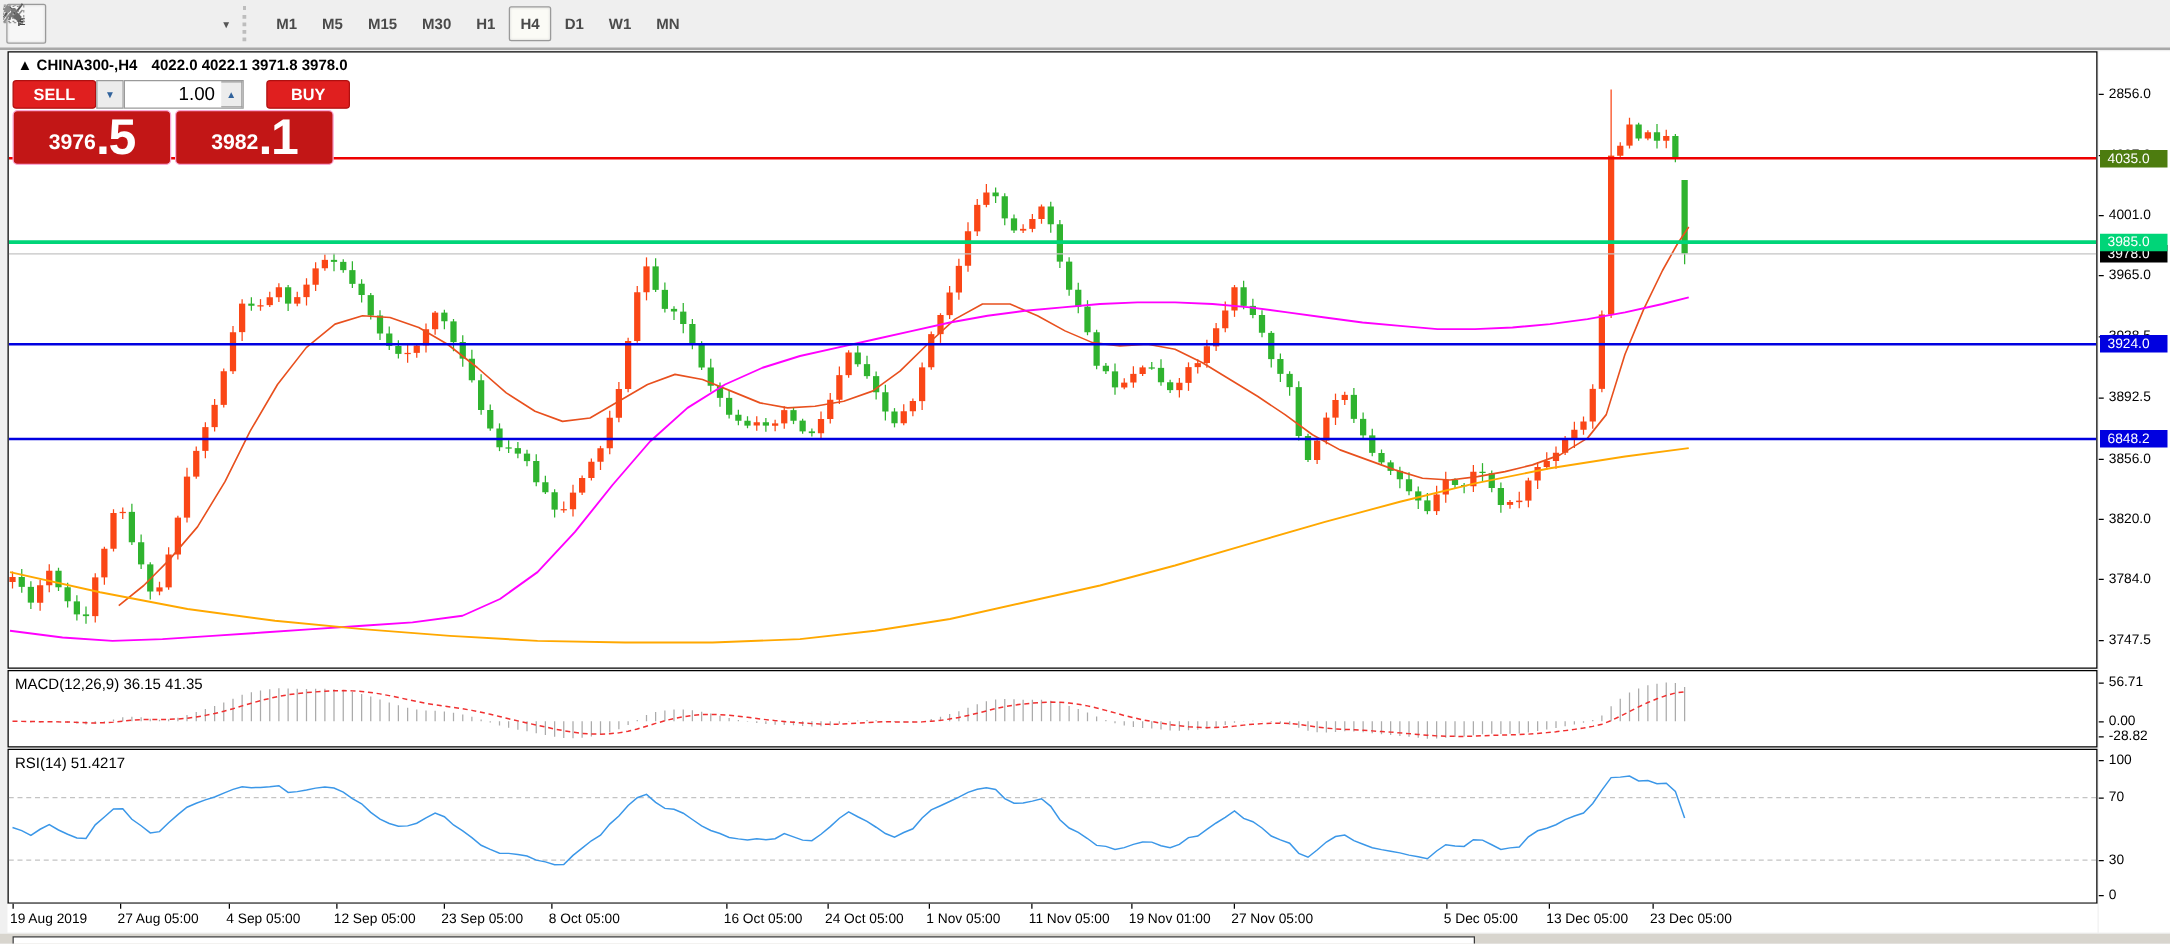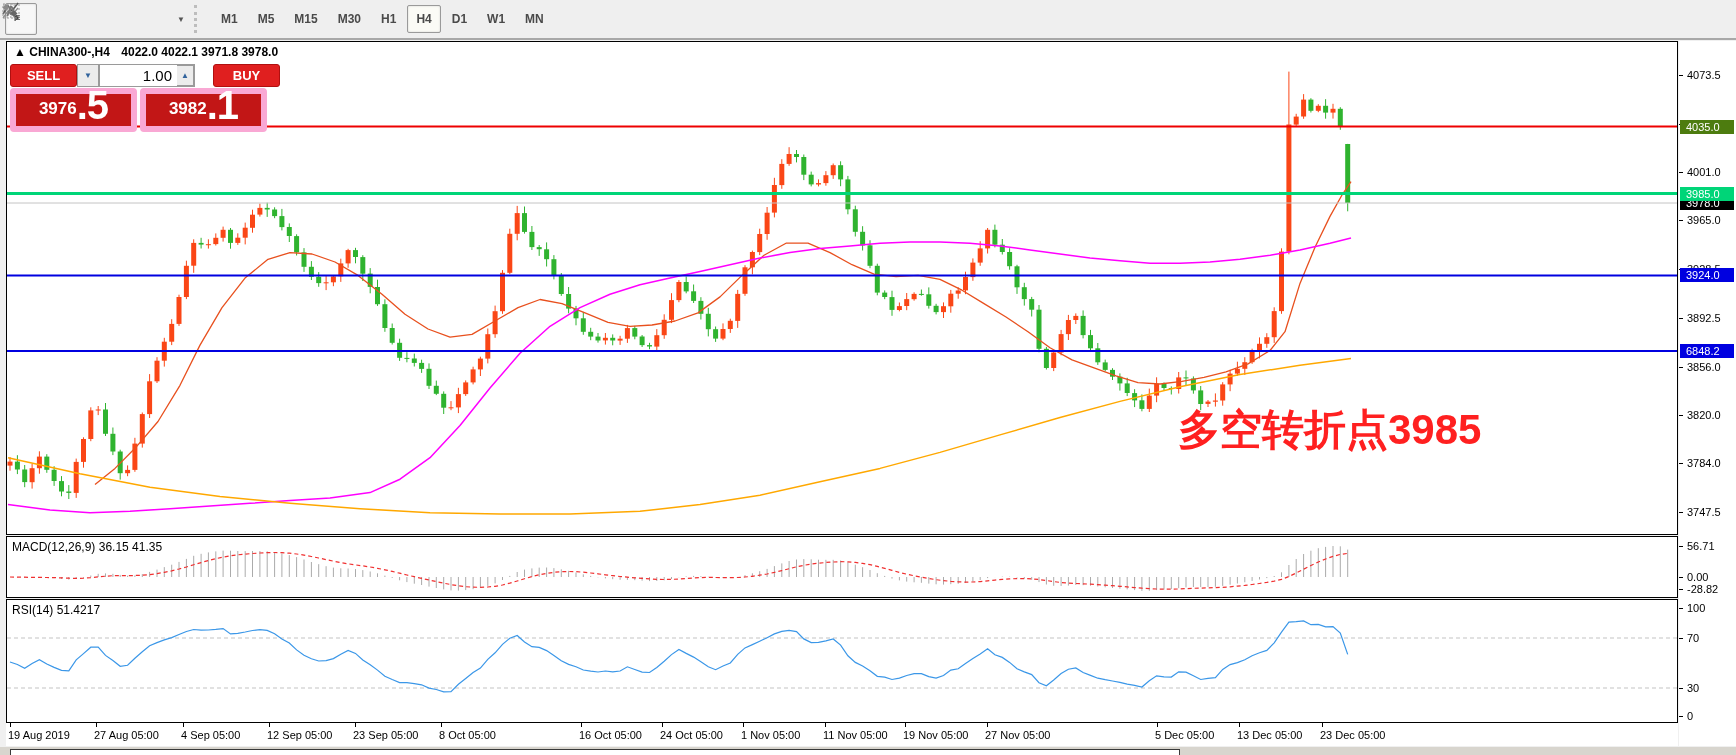--- a/index.html
+++ b/index.html
@@ -35,21 +35,21 @@
   .indlabel{position:absolute;left:5px;top:3px;font-size:12px;color:#000;white-space:nowrap;}
   
   #quote-row{position:absolute;left:7px;top:3px;font-size:12px;font-weight:bold;color:#000;white-space:nowrap;}
   #oneclick{position:absolute;left:0;top:0;}
   .oc-btn{position:absolute;height:23px;background:#e01f1f;color:#fff;font-size:13px;font-weight:bold;
     display:flex;align-items:center;justify-content:center;border-radius:3px;border:1px solid #b01010;box-sizing:border-box;}
   .oc-spin{position:absolute;height:23px;background:#ececec;border:1px solid #9a9a9a;box-sizing:border-box;
     display:flex;align-items:center;justify-content:center;font-size:8px;color:#31639c;}
   #vol-input{position:absolute;height:23px;border:1px solid #9a9a9a;box-sizing:border-box;font-size:15px;
     text-align:right;padding-right:22px;font-family:"Liberation Sans",sans-serif;}
-  .bigpx{position:absolute;width:127px;height:44px;background:#c21616;border:6px solid #f9a8d4;border-radius:4px;
+  .bigpx{position:absolute;width:127px;height:44px;background:#c21616;border:1px solid #f9a8d4;border-radius:4px;
     color:#fff;display:flex;align-items:flex-end;justify-content:center;box-sizing:border-box;padding-bottom:2px;}
   .bigpx .m{font-size:17px;font-weight:bold;line-height:30px;}
   .bigpx .b{font-size:40px;font-weight:bold;line-height:38px;letter-spacing:-1px;}
   #annotation{position:absolute;left:1171px;top:360px;font-size:42px;font-weight:bold;color:#ff2020;
     white-space:nowrap;z-index:5;letter-spacing:0px;}
   svg{position:absolute;left:0;top:0;}
 </style>
 </head>
 <body>
 
@@ -496,21 +496,20 @@
       <div class="oc-btn" style="left:206px;top:22px;width:67px;">BUY</div>
       <div class="bigpx" style="left:3px;top:46px;">
         <span class="m">3976</span>
           <span class="b">.5</span>
       </div>
       <div class="bigpx" style="left:133px;top:46px;">
         <span class="m">3982</span>
           <span class="b">.1</span>
       </div>
     </div>
-    <div id="annotation">多空转折点3985</div>
   </div>
 
   <div id="macd-panel" class="panel">
     <svg id="macd-svg" width="1670" height="60" viewBox="0 0 1670 60">
         <line x1="3.0" y1="40" x2="3.0" y2="40.0" stroke="#ababab" stroke-width="1"></line>
         <line x1="10.4" y1="40" x2="10.4" y2="40.3" stroke="#ababab" stroke-width="1"></line>
         <line x1="17.7" y1="40" x2="17.7" y2="41.0" stroke="#ababab" stroke-width="1"></line>
         <line x1="25.1" y1="40" x2="25.1" y2="41.0" stroke="#ababab" stroke-width="1"></line>
         <line x1="32.4" y1="40" x2="32.4" y2="40.6" stroke="#ababab" stroke-width="1"></line>
         <line x1="39.8" y1="40" x2="39.8" y2="40.7" stroke="#ababab" stroke-width="1"></line>
@@ -724,34 +723,34 @@
       <div class="tlab" style="left: 433px;">8 Oct 05:00</div>
       <div class="ttick" style="left: 575px;"></div>
       <div class="tlab" style="left: 573px;">16 Oct 05:00</div>
       <div class="ttick" style="left: 656px;"></div>
       <div class="tlab" style="left: 654px;">24 Oct 05:00</div>
       <div class="ttick" style="left: 737px;"></div>
       <div class="tlab" style="left: 735px;">1 Nov 05:00</div>
       <div class="ttick" style="left: 819px;"></div>
       <div class="tlab" style="left: 817px;">11 Nov 05:00</div>
       <div class="ttick" style="left: 899px;"></div>
-      <div class="tlab" style="left: 897px;">19 Nov 05:00</div>
+      <div class="tlab" style="left: 897px;">19 Nov 01:00</div>
       <div class="ttick" style="left: 981px;"></div>
       <div class="tlab" style="left: 979px;">27 Nov 05:00</div>
       <div class="ttick" style="left: 1151px;"></div>
       <div class="tlab" style="left: 1149px;">5 Dec 05:00</div>
       <div class="ttick" style="left: 1233px;"></div>
       <div class="tlab" style="left: 1231px;">13 Dec 05:00</div>
       <div class="ttick" style="left: 1316px;"></div>
       <div class="tlab" style="left: 1314px;">23 Dec 05:00</div>
     </div>
 
   <div id="axis-col">
       <div class="ytick" style="top: 34px;"></div>
-      <div class="ylab" style="top: 34px;">4073.5</div>
+      <div class="ylab" style="top: 34px;">2856.0</div>
       <div class="ytick" style="top: 82.9282px;"></div>
       <div class="ylab" style="top: 82.9282px;">4037.0</div>
       <div class="ytick" style="top: 131.186px;"></div>
       <div class="ylab" style="top: 131.186px;">4001.0</div>
       <div class="ytick" style="top: 179.444px;"></div>
       <div class="ylab" style="top: 179.444px;">3965.0</div>
       <div class="ytick" style="top: 228.373px;"></div>
       <div class="ylab" style="top: 228.373px;">3928.5</div>
       <div class="ytick" style="top: 276.63px;"></div>
       <div class="ylab" style="top: 276.63px;">3892.5</div>

